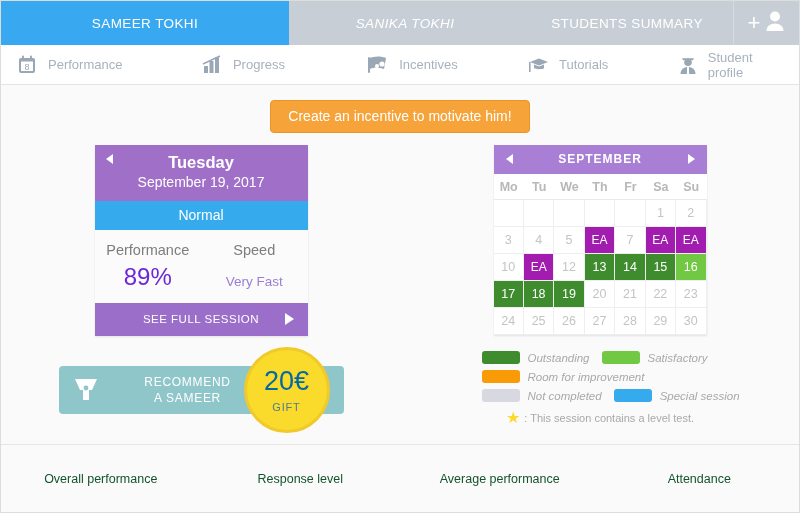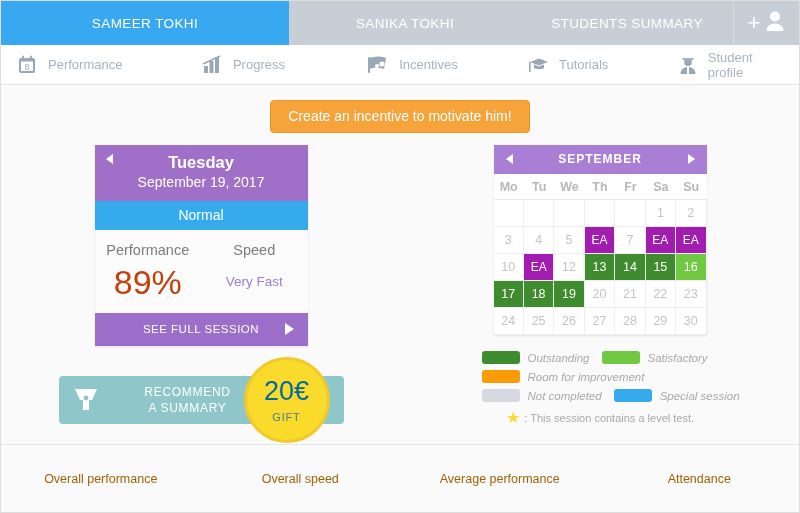--- a/index.html
+++ b/index.html
@@ -35,21 +35,21 @@
     color: #ffffff;
     font-size: 13.5px;
     letter-spacing: 0.4px;
     background: #c8ced6;
     cursor: pointer;
     user-select: none;
   }
   .student-tab.active { background: #3bا9f0; }
   .student-tab.active { background: #38a9f0; }
   .student-tab.t1 { flex: 0 0 288px; }
-  .student-tab.t2 { flex: 0 0 232px; }
+  .student-tab.t2 { flex: 0 0 232px; font-style: italic; }
   .student-tab.t3 { flex: 0 0 212px; }
   .add-student {
     flex: 1 1 auto;
     display: flex;
     align-items: center;
     justify-content: center;
     gap: 5px;
     background: #c8ced6;
     border-left: 1px solid #d6dbe1;
     cursor: pointer;
@@ -166,22 +166,22 @@
     padding: 6px 0 7px;
   }
   .card-metrics {
     display: flex;
     padding: 12px 0 14px;
     background: #fbfbfb;
   }
   .metric { flex: 1; text-align: center; }
   .metric-label { color: #7d7d7d; font-size: 14.5px; }
   .metric-value-big {
-    color: #c2410c;
-    font-size: 34px;
+    color: #6d28d9;
+    font-size: 24px;
     margin-top: 7px;
     line-height: 1;
   }
   .metric-value-small {
     color: #9a7ed4;
     font-size: 13.5px;
     margin-top: 17px;
     line-height: 1;
   }
   .card-cta {
@@ -382,21 +382,21 @@
     bottom: 0;
     height: 68px;
     border-top: 1px solid #e6e6e6;
     display: flex;
     align-items: center;
     background: #fafafa;
   }
   .bottom-item {
     flex: 1;
     text-align: center;
-    color: #a16207;
+    color: #14532d;
     font-size: 12.5px;
     cursor: pointer;
     user-select: none;
   }
 </style>
 </head>
 <body>
 
 <div class="app">
 
@@ -516,21 +516,21 @@
       <div class="recommend-zone">
         <div class="recommend-banner">
           <div class="recommend-icon">
             <svg width="34" height="34" viewBox="0 0 34 34">
                 <path d="M6 6 L28 6 L23 17 L20 17 L20 27 L14 27 L14 17 L11 17 Z" fill="#ffffff"></path>
                 <circle cx="17" cy="15" r="2.4" fill="#8fc6c9"></circle>
               </svg>
           </div>
           <div class="recommend-text">
             <div>RECOMMEND</div>
-            <div>A SUMMARY</div>
+            <div>A SAMEER</div>
           </div>
           <div class="gift-coin">
             <span class="gift-amount">20€</span>
             <span class="gift-label">GIFT</span>
           </div>
         </div>
       </div>
     </div>
 
     <div class="col-right">
@@ -616,18 +616,18 @@
           <div class="legend-note">
             <span class="star">★</span>
             <span class="note-text">: This session contains a level test.</span>
           </div>
         </div>
     </div>
   </div>
 
   <div class="bottom-bar">
     <div class="bottom-item">Overall performance</div>
-    <div class="bottom-item">Overall speed</div>
+    <div class="bottom-item">Response level</div>
     <div class="bottom-item">Average performance</div>
     <div class="bottom-item">Attendance</div>
   </div>
 
 </div>
 
 </body></html>

